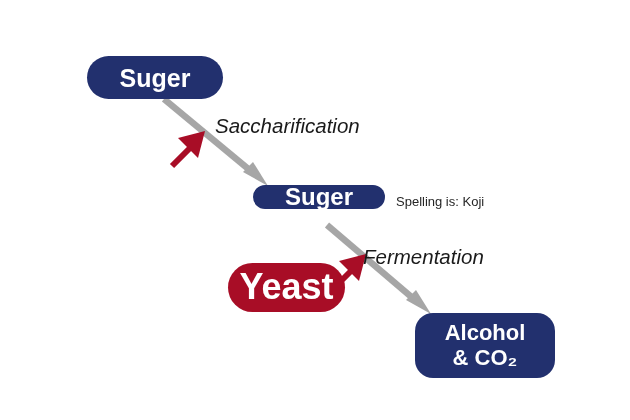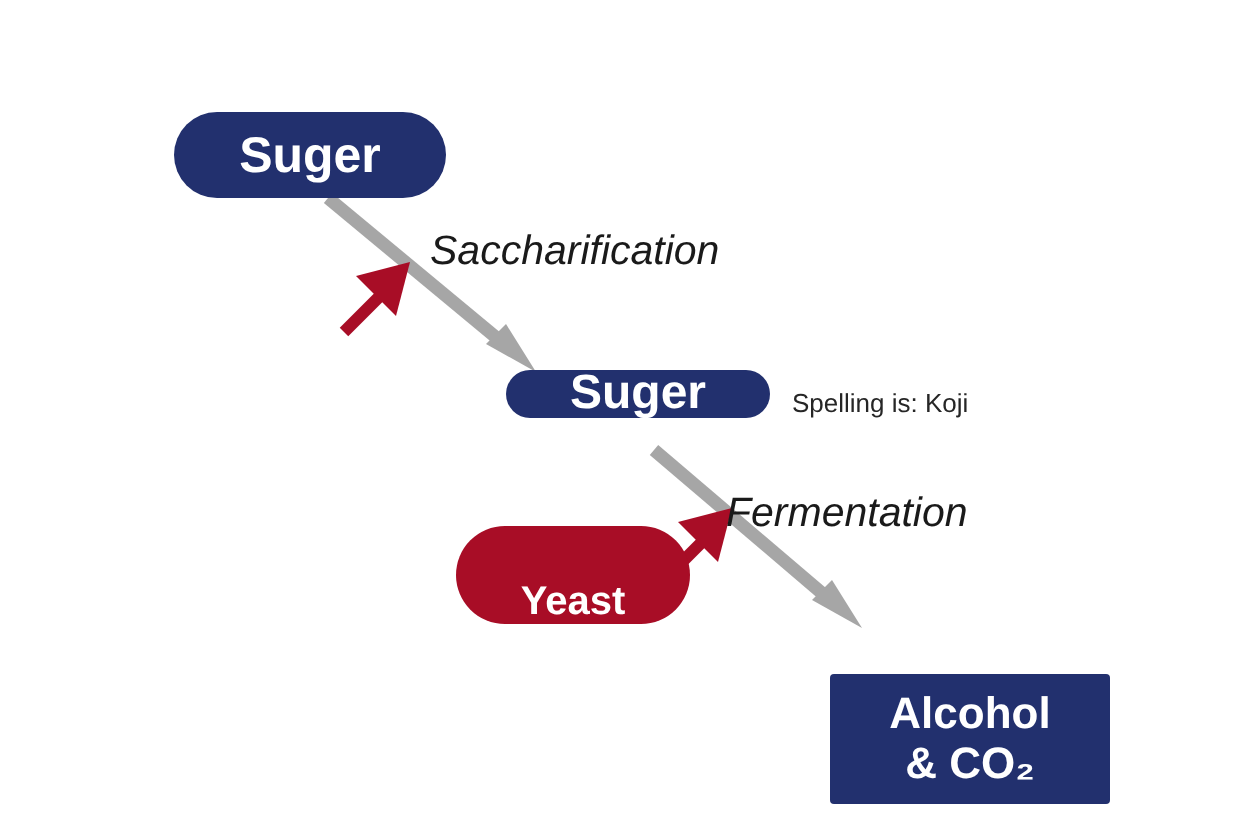--- a/index.html
+++ b/index.html
@@ -36,22 +36,21 @@
     color: #ffffff;
     font-weight: bold;
     line-height: 1.12;
     box-sizing: border-box;
     z-index: 3;
   }
   .node-pill {
     border-radius: 999px;
   }
   .node-rounded {
-    border-radius: 2px;
-    margin-top: 24px;
+    border-radius: 18px;
   }
   .node-blue {
     background: #22306e;
   }
   .node-red {
     background: #a80d26;
   }
   .node-label {
     display: block;
     white-space: pre-line;
@@ -93,22 +92,21 @@
     width: 132px;
     height: 24px;
     font-size: 24px;
     align-items: center;
   }
   #node-yeast {
     left: 228px;
     top: 263px;
     width: 117px;
     height: 49px;
-    font-size: 20px;
-    align-items: flex-end;
+    font-size: 36px;
   }
   #node-alcohol {
     left: 415px;
     top: 313px;
     width: 140px;
     height: 65px;
     font-size: 22px;
   }
   #label-saccharification {
     left: 215px;

